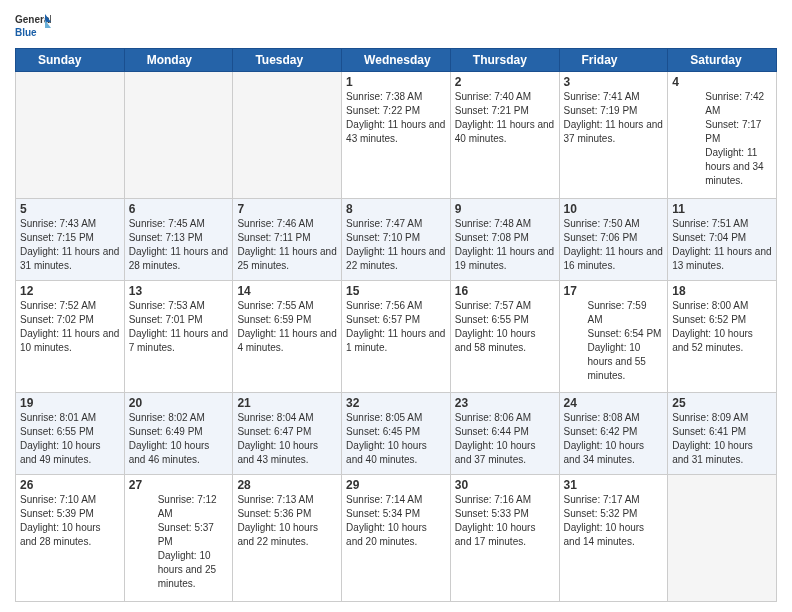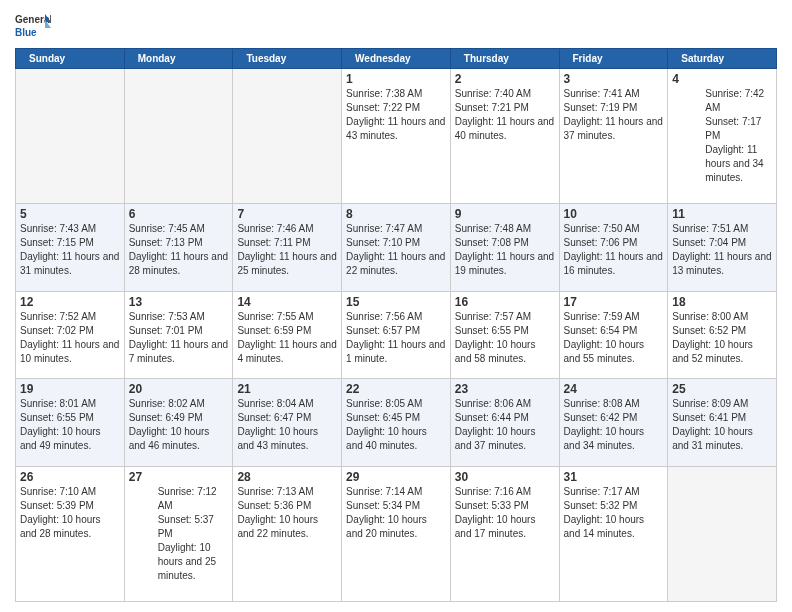--- a/index.html
+++ b/index.html
@@ -42,23 +42,23 @@
     }
     .calendar {
       flex: 1;
       border-collapse: collapse;
       width: 100%;
       table-layout: fixed;
     }
     .calendar th {
       background-color: #2563a8;
       color: white;
-      font-size: 10px;
+      font-size: 12px;
       font-weight: bold;
-      padding: 4px 13px;
+      padding: 4px 22px;
       text-align: left;
       border: 1px solid #1a4f8f;
     }
     .calendar td {
       border: 1px solid #ccc;
       vertical-align: top;
       padding: 3px 4px;
       font-size: 9px;
       color: #333;
       height: 78px;
@@ -214,21 +214,21 @@
 Daylight: 11 hours and 1 minute.</div>
           </td>
           <td>
             <span class="day-num">16</span>
             <div class="day-info" style="white-space: pre-line;">Sunrise: 7:57 AM
 Sunset: 6:55 PM
 Daylight: 10 hours and 58 minutes.</div>
           </td>
           <td>
             <span class="day-num">17</span>
-            <div class="day-info" style="white-space: pre-line;">Sunrise: 7:59 AM
+            <div class="day-info" style="white-space: pre-line; margin-left: 24px;">Sunrise: 7:59 AM
 Sunset: 6:54 PM
 Daylight: 10 hours and 55 minutes.</div>
           </td>
           <td>
             <span class="day-num">18</span>
             <div class="day-info" style="white-space: pre-line;">Sunrise: 8:00 AM
 Sunset: 6:52 PM
 Daylight: 10 hours and 52 minutes.</div>
           </td>
         </tr>
@@ -245,21 +245,21 @@
 Sunset: 6:49 PM
 Daylight: 10 hours and 46 minutes.</div>
           </td>
           <td>
             <span class="day-num">21</span>
             <div class="day-info" style="white-space: pre-line;">Sunrise: 8:04 AM
 Sunset: 6:47 PM
 Daylight: 10 hours and 43 minutes.</div>
           </td>
           <td>
-            <span class="day-num">22</span>
+            <span class="day-num">32</span>
             <div class="day-info" style="white-space: pre-line;">Sunrise: 8:05 AM
 Sunset: 6:45 PM
 Daylight: 10 hours and 40 minutes.</div>
           </td>
           <td>
             <span class="day-num">23</span>
             <div class="day-info" style="white-space: pre-line;">Sunrise: 8:06 AM
 Sunset: 6:44 PM
 Daylight: 10 hours and 37 minutes.</div>
           </td>

